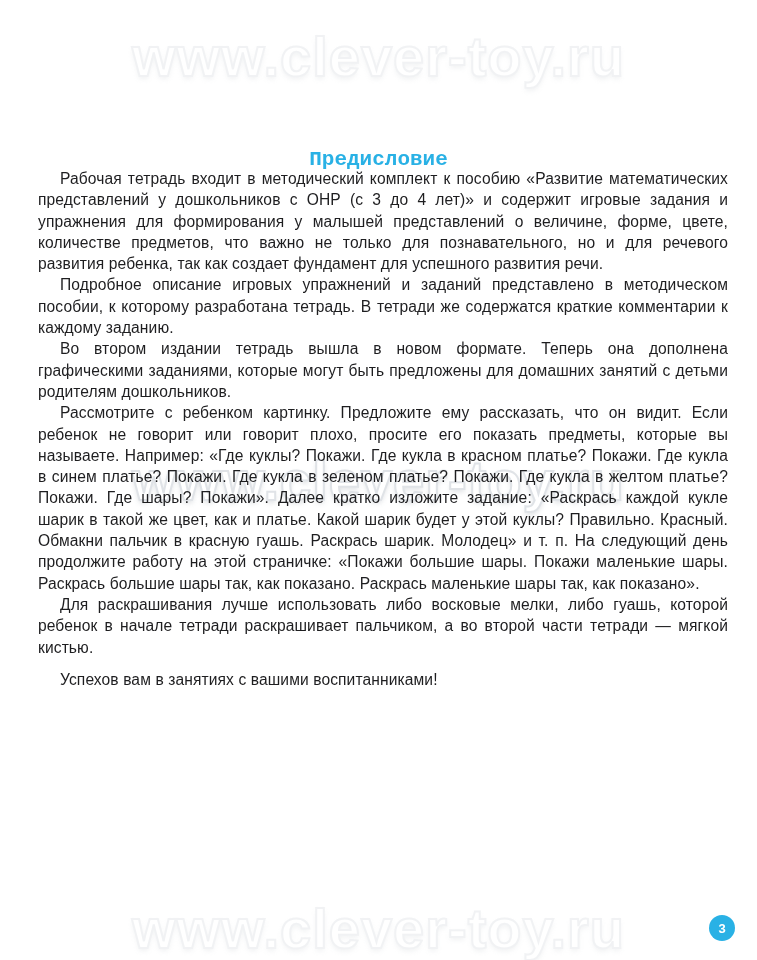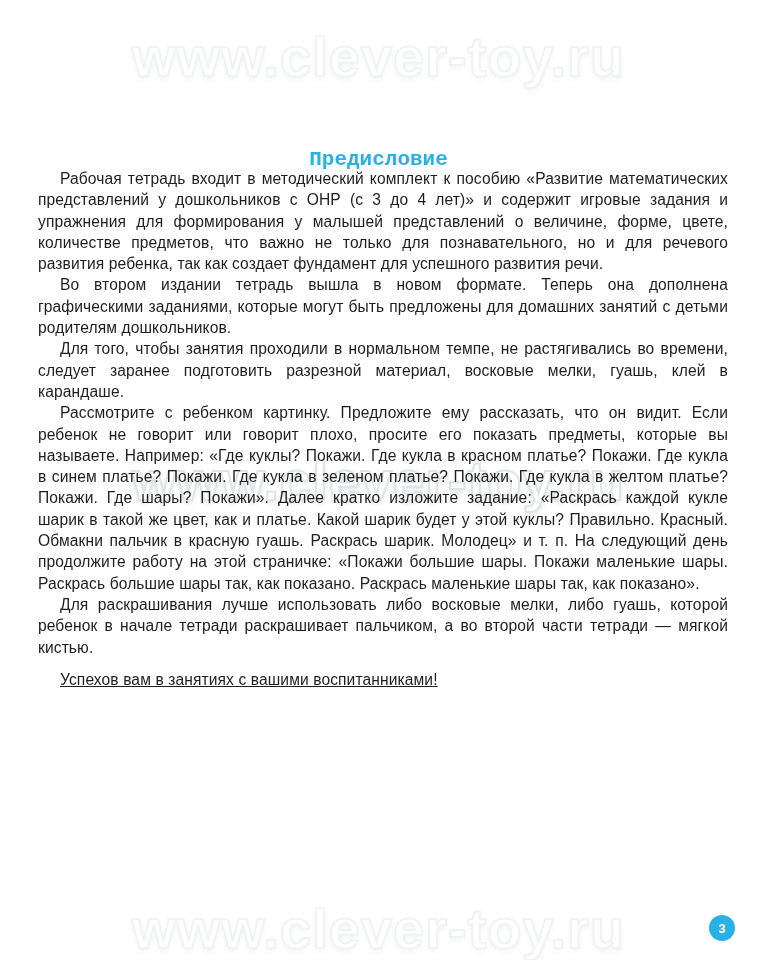--- a/index.html
+++ b/index.html
@@ -64,21 +64,20 @@
     margin: 0;
     text-indent: 22px;
     text-align: justify;
     font-size: 15.6px;
     line-height: 21.3px;
     color: #1e1e20;
     letter-spacing: 0.1px;
   }
   .para.spaced {
     margin-top: 11px;
-    text-decoration: underline;
   }
 
   
   .page-num {
     position: absolute;
     right: 22px;
     bottom: 19px;
     width: 26px;
     height: 26px;
     border-radius: 50%;
@@ -100,22 +99,22 @@
   <div class="watermark top">www.clever-toy.ru</div>
 
   <div class="watermark middle">www.clever-toy.ru</div>
 
   <div class="watermark bottom">www.clever-toy.ru</div>
 
   <h1 class="title">Предисловие</h1>
 
   <div class="content">
       <p class="para">Рабочая тетрадь входит в методический комплект к пособию «Развитие математических представлений у дошкольников с ОНР (с 3 до 4 лет)» и содержит игровые задания и упражнения для формирования у малышей представлений о величине, форме, цвете, количестве предметов, что важно не только для познавательного, но и для речевого развития ребенка, так как создает фундамент для успешного развития речи.</p>
+      <p class="para">Подробное описание игровых упражнений и заданий представлено в методическом пособии, к которому разработана тетрадь. В тетради же содержатся краткие комментарии к каждому заданию.</p>
       <p class="para">Во втором издании тетрадь вышла в новом формате. Теперь она дополнена графическими заданиями, которые могут быть предложены для домашних занятий с детьми родителям дошкольников.</p>
-      <p class="para">Для того, чтобы занятия проходили в нормальном темпе, не растягивались во времени, следует заранее подготовить разрезной материал, восковые мелки, гуашь, клей в карандаше.</p>
       <p class="para">Рассмотрите с ребенком картинку. Предложите ему рассказать, что он видит. Если ребенок не говорит или говорит плохо, просите его показать предметы, которые вы называете. Например: «Где куклы? Покажи. Где кукла в красном платье? Покажи. Где кукла в синем платье? Покажи. Где кукла в зеленом платье? Покажи. Где кукла в желтом платье? Покажи. Где шары? Покажи». Далее кратко изложите задание: «Раскрась каждой кукле шарик в такой же цвет, как и платье. Какой шарик будет у этой куклы? Правильно. Красный. Обмакни пальчик в красную гуашь. Раскрась шарик. Молодец» и т. п. На следующий день продолжите работу на этой страничке: «Покажи большие шары. Покажи маленькие шары. Раскрась большие шары так, как показано. Раскрась маленькие шары так, как показано».</p>
       <p class="para">Для раскрашивания лучше использовать либо восковые мелки, либо гуашь, которой ребенок в начале тетради раскрашивает пальчиком, а во второй части тетради — мягкой кистью.</p>
       <p class="para spaced">Успехов вам в занятиях с вашими воспитанниками!</p>
     </div>
 
   <div class="page-num">3</div>
 
 </div>
 
 </body></html>

